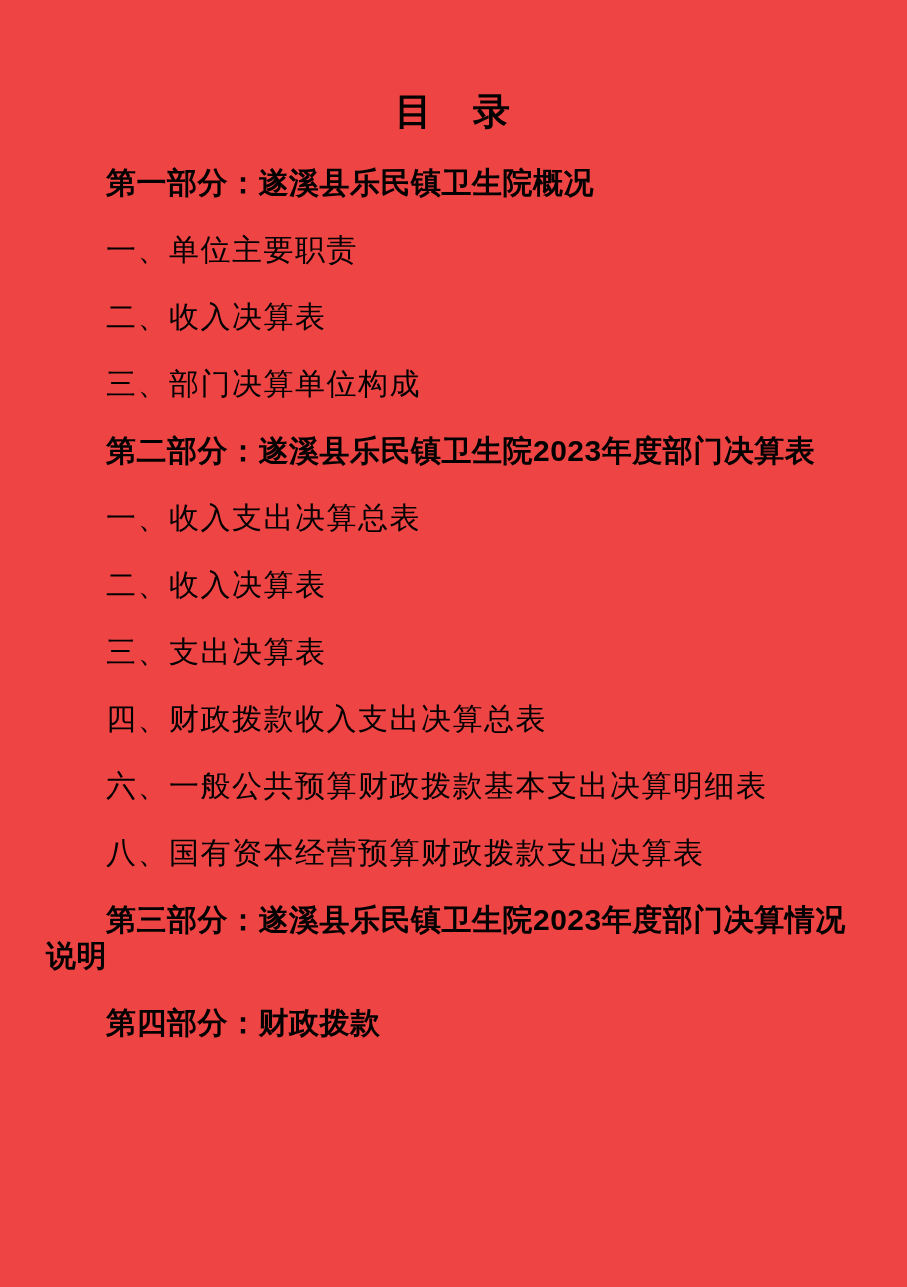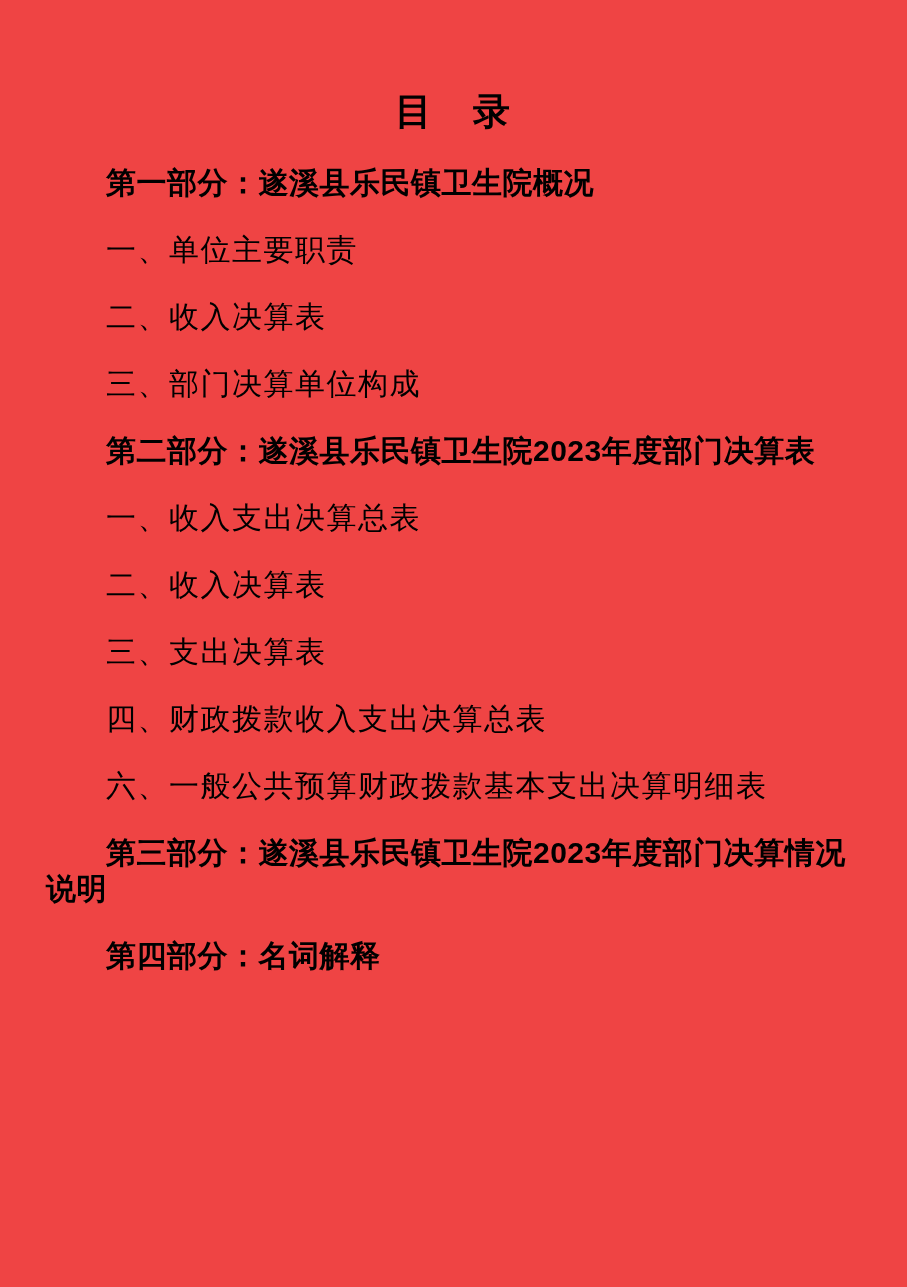--- a/index.html
+++ b/index.html
@@ -55,17 +55,18 @@
       <p class="part">第一部分：遂溪县乐民镇卫生院概况</p>
       <p class="item">一、单位主要职责</p>
       <p class="item">二、收入决算表</p>
       <p class="item">三、部门决算单位构成</p>
       <p class="part">第二部分：遂溪县乐民镇卫生院2023年度部门决算表</p>
       <p class="item">一、收入支出决算总表</p>
       <p class="item">二、收入决算表</p>
       <p class="item">三、支出决算表</p>
       <p class="item">四、财政拨款收入支出决算总表</p>
       <p class="item">六、一般公共预算财政拨款基本支出决算明细表</p>
+      <p class="item">八、国有资本经营预算财政拨款支出决算表</p>
       <p class="part">第三部分：遂溪县乐民镇卫生院2023年度部门决算情况
 说明</p>
-      <p class="part">第四部分：名词解释</p>
+      <p class="part">第四部分：财政拨款</p>
     </div>
 </div>
 
 </body></html>

